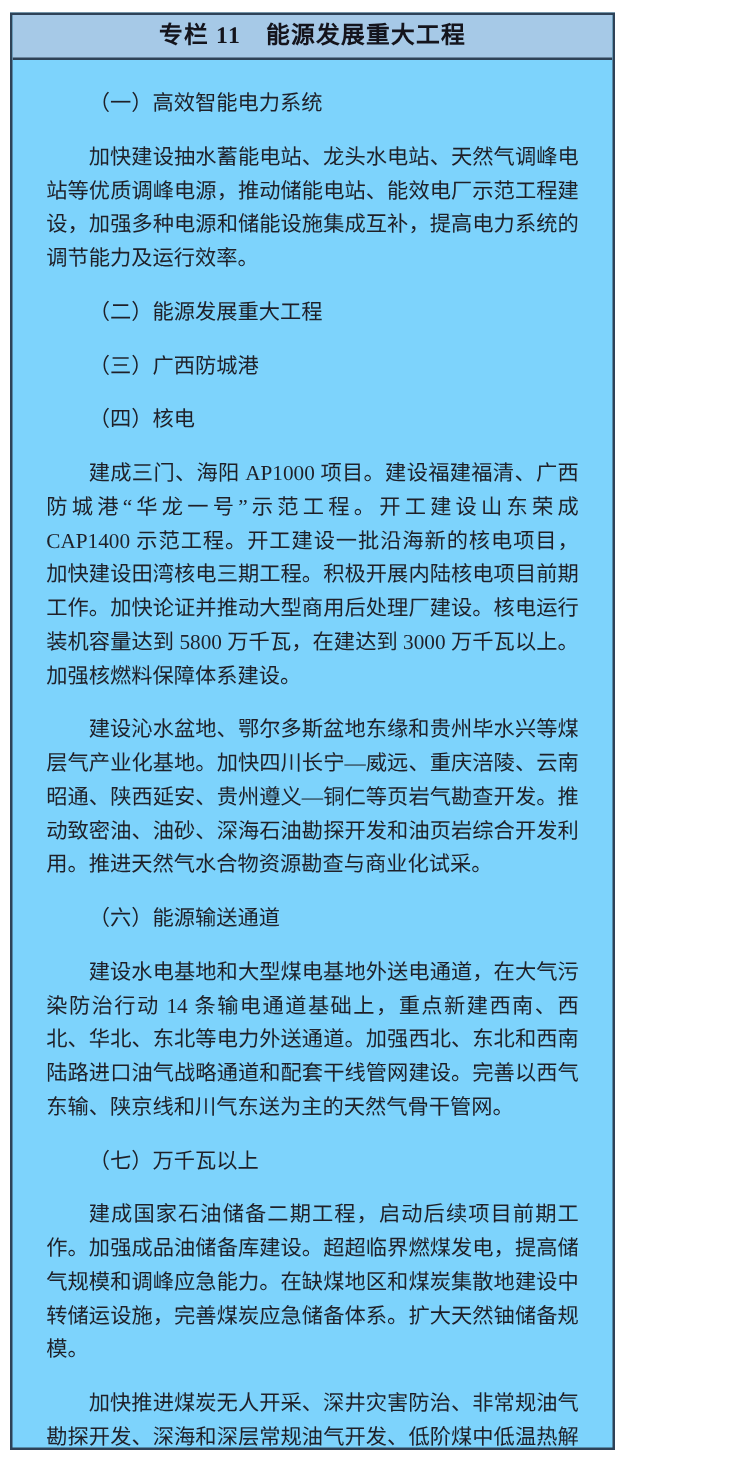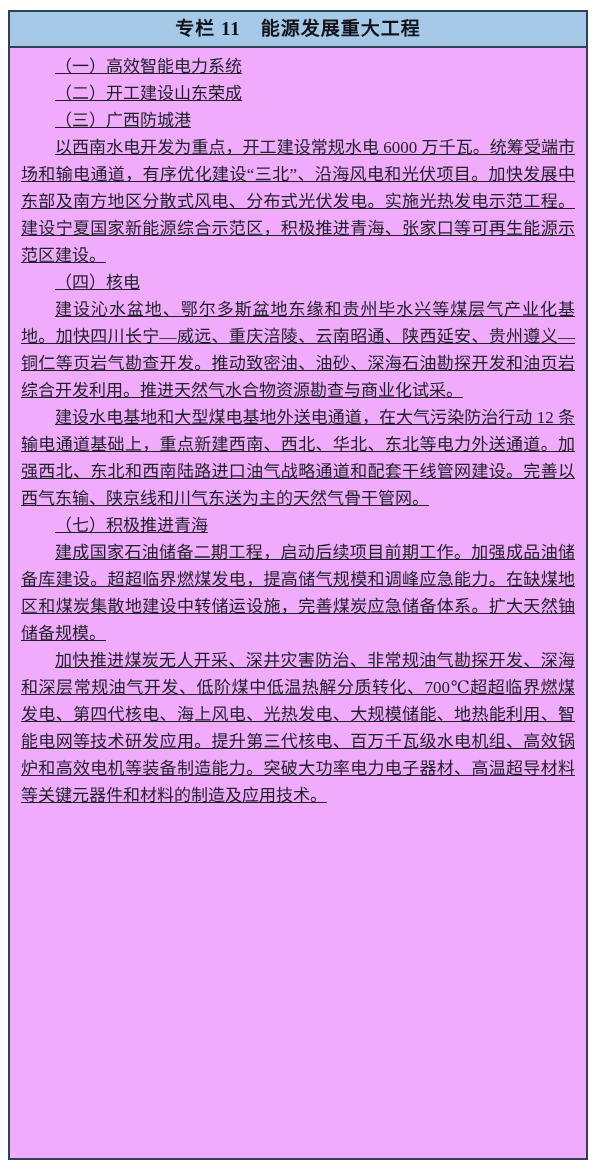--- a/index.html
+++ b/index.html
@@ -10,25 +10,25 @@
   body {
     width: 600px;
     height: 1172px;
     position: relative;
     font-family: "Liberation Serif", "DejaVu Serif", serif;
   }
   .column-box {
     position: absolute;
     left: 8px;
     top: 10px;
-    width: 580px;
+    width: 484px;
     height: 1150px;
     box-sizing: border-box;
     border: 2px solid #2e4257;
-    background: #f0abfc;
+    background: #7dd3fc;
     overflow: hidden;
   }
   .box-header {
     box-sizing: border-box;
     height: 36px;
     background: #a6c9e7;
     border-bottom: 2px solid #2e4257;
     text-align: center;
     font-weight: bold;
     font-size: 19px;
@@ -37,48 +37,49 @@
     letter-spacing: 1px;
   }
   .box-body {
     box-sizing: border-box;
     padding: 5px 11px 8px 11px;
     color: #1f2028;
     font-size: 17px;
     line-height: 27px;
   }
   .box-body p {
-    margin: 0;
+    margin: 16px;
     text-indent: 2em;
-    text-decoration: underline;
   }
   .section-heading {
     text-align: left;
   }
   .section-paragraph {
     text-align: justify;
   }
 </style>
 </head>
 <body>
 
 <div class="column-box">
   <div class="box-header">专栏 11　能源发展重大工程</div>
   <div class="box-body">
     <p class="section-heading">（一）高效智能电力系统</p>
+    <p class="section-paragraph">加快建设抽水蓄能电站、龙头水电站、天然气调峰电站等优质调峰电源，推动储能电站、能效电厂示范工程建设，加强多种电源和储能设施集成互补，提高电力系统的调节能力及运行效率。</p>
 
-    <p class="section-heading">（二）开工建设山东荣成</p>
+    <p class="section-heading">（二）能源发展重大工程</p>
 
     <p class="section-heading">（三）广西防城港</p>
-    <p class="section-paragraph">以西南水电开发为重点，开工建设常规水电 6000 万千瓦。统筹受端市场和输电通道，有序优化建设“三北”、沿海风电和光伏项目。加快发展中东部及南方地区分散式风电、分布式光伏发电。实施光热发电示范工程。建设宁夏国家新能源综合示范区，积极推进青海、张家口等可再生能源示范区建设。</p>
 
     <p class="section-heading">（四）核电</p>
+    <p class="section-paragraph">建成三门、海阳 AP1000 项目。建设福建福清、广西防城港“华龙一号”示范工程。开工建设山东荣成 CAP1400 示范工程。开工建设一批沿海新的核电项目，加快建设田湾核电三期工程。积极开展内陆核电项目前期工作。加快论证并推动大型商用后处理厂建设。核电运行装机容量达到 5800 万千瓦，在建达到 3000 万千瓦以上。加强核燃料保障体系建设。</p>
 
     <p class="section-paragraph">建设沁水盆地、鄂尔多斯盆地东缘和贵州毕水兴等煤层气产业化基地。加快四川长宁—威远、重庆涪陵、云南昭通、陕西延安、贵州遵义—铜仁等页岩气勘查开发。推动致密油、油砂、深海石油勘探开发和油页岩综合开发利用。推进天然气水合物资源勘查与商业化试采。</p>
 
-    <p class="section-paragraph">建设水电基地和大型煤电基地外送电通道，在大气污染防治行动 12 条输电通道基础上，重点新建西南、西北、华北、东北等电力外送通道。加强西北、东北和西南陆路进口油气战略通道和配套干线管网建设。完善以西气东输、陕京线和川气东送为主的天然气骨干管网。</p>
+    <p class="section-heading">（六）能源输送通道</p>
+    <p class="section-paragraph">建设水电基地和大型煤电基地外送电通道，在大气污染防治行动 14 条输电通道基础上，重点新建西南、西北、华北、东北等电力外送通道。加强西北、东北和西南陆路进口油气战略通道和配套干线管网建设。完善以西气东输、陕京线和川气东送为主的天然气骨干管网。</p>
 
-    <p class="section-heading">（七）积极推进青海</p>
+    <p class="section-heading">（七）万千瓦以上</p>
     <p class="section-paragraph">建成国家石油储备二期工程，启动后续项目前期工作。加强成品油储备库建设。超超临界燃煤发电，提高储气规模和调峰应急能力。在缺煤地区和煤炭集散地建设中转储运设施，完善煤炭应急储备体系。扩大天然铀储备规模。</p>
 
     <p class="section-paragraph">加快推进煤炭无人开采、深井灾害防治、非常规油气勘探开发、深海和深层常规油气开发、低阶煤中低温热解分质转化、700℃超超临界燃煤发电、第四代核电、海上风电、光热发电、大规模储能、地热能利用、智能电网等技术研发应用。提升第三代核电、百万千瓦级水电机组、高效锅炉和高效电机等装备制造能力。突破大功率电力电子器材、高温超导材料等关键元器件和材料的制造及应用技术。</p>
   </div>
 </div>
 
 </body></html>

